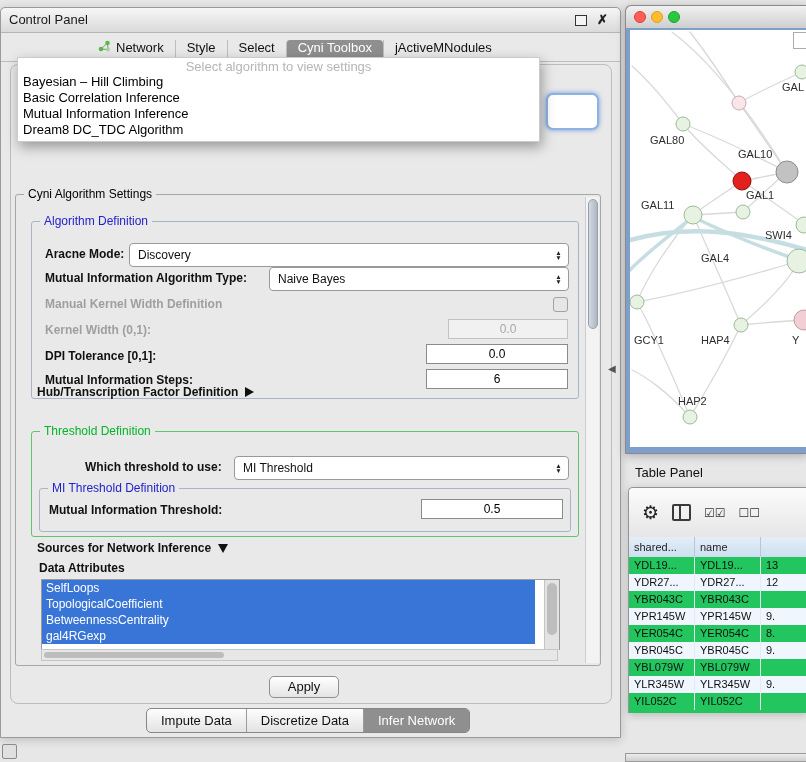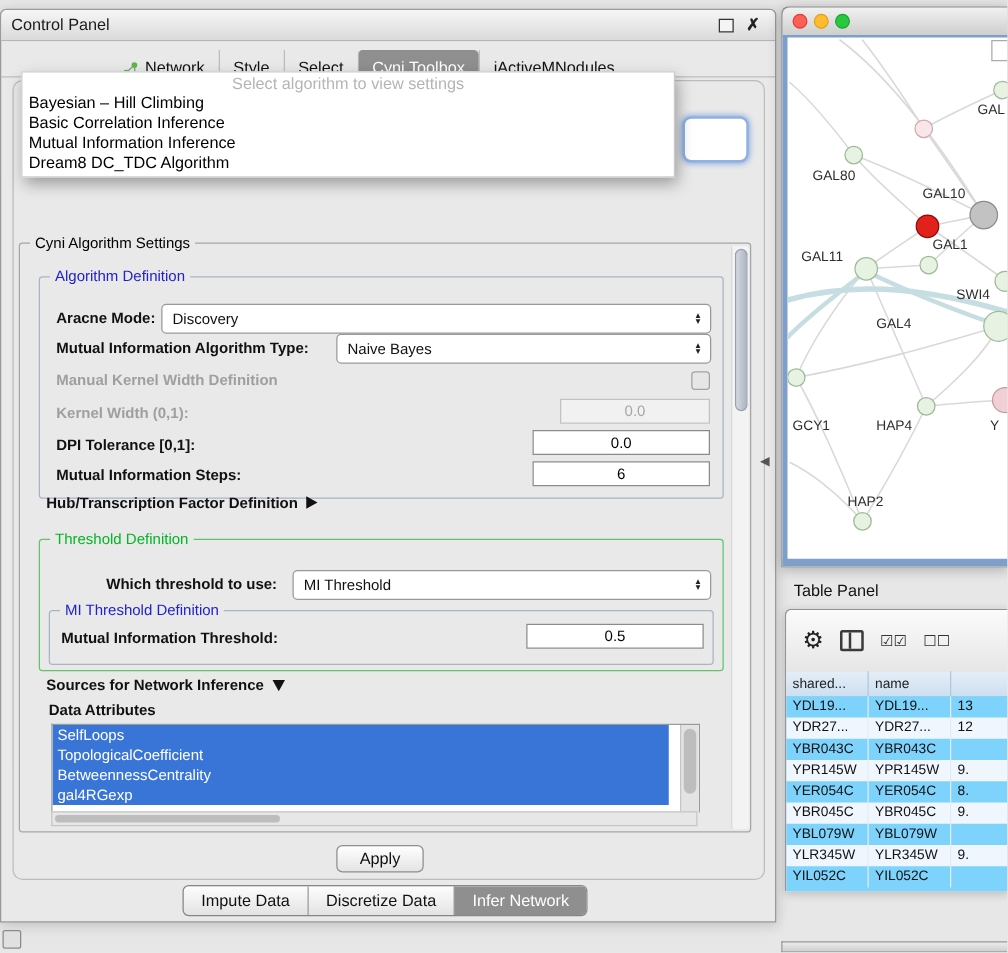--- a/index.html
+++ b/index.html
@@ -5,21 +5,21 @@
   html,body{margin:0;padding:0}
   body{font-family:"Liberation Sans",sans-serif;background:#e7e7e7}
   #stage{position:relative;width:806px;height:762px;overflow:hidden;background:#e7e7e7}
   
   #cp{position:absolute;left:0;top:7px;width:619px;height:729px;background:#e9e9e9;border:1px solid #9a9a9a;border-radius:5px 5px 0 0;box-shadow:0 2px 10px rgba(0,0,0,.18)}
   #cp-title{position:absolute;left:0;top:0;right:0;height:24px;background:linear-gradient(#f6f6f6,#dadada);border-bottom:1px solid #b5b5b5;border-radius:5px 5px 0 0}
   #cp-title .t{position:absolute;left:8px;top:4px;font-size:13px;color:#1a1a1a}
   .float-ic{position:absolute;right:33px;top:7px;width:10px;height:9px;border:1.5px solid #333;background:#f4f4f4}
   .close-ic{position:absolute;right:12px;top:4px;font-size:13px;font-weight:bold;color:#222}
   #top-tabs{position:absolute;left:86px;top:32px;display:flex;height:21px;font-size:13px}
-  .tab{display:flex;align-items:flex-end;padding:0 11px;color:#111}
+  .tab{display:flex;align-items:flex-start;padding:0 11px;color:#111}
   .tab + .tab{border-left:1px solid #bdbdbd}
   .tab.active{background:#8f8f8f;color:#fff;border-radius:4px 4px 0 0}
   .tab .tab-icon{margin-right:5px;display:inline-flex}
   .tab-underline{position:absolute;left:0;top:53px;width:100%;height:1px;background:#bdbdbd}
   #content-box{position:absolute;left:9px;top:56px;width:600px;height:638px;border:1px solid #bcbcbc;border-radius:8px}
   .group{position:absolute;border:1px solid #a6a6a6;border-radius:3px}
   .group .legend{position:absolute;top:-8px;left:8px;background:#e9e9e9;padding:0 4px;font-size:12px;line-height:15px;white-space:nowrap}
   #grp-settings{left:14px;top:186px;width:584px;height:470px}
   #grp-algo{left:30px;top:213px;width:546px;height:176px;border-color:#a9b4c6}
   #grp-algo .legend{color:#2222cc}
@@ -70,21 +70,21 @@
   #table-label{position:absolute;left:635px;top:465px;font-size:13px;color:#111}
   #tablewin{position:absolute;left:628px;top:487px;width:178px;height:225px;border:1px solid #949494;border-right:none;border-bottom:none;background:#fff;border-radius:5px 0 0 0;box-shadow:0 2px 8px rgba(0,0,0,.2)}
   #tbl-toolbar{position:absolute;left:0;top:0;right:0;height:49px;background:linear-gradient(#fbfbfb,#e6e6e6);border-bottom:1px solid #b9b9b9;border-radius:5px 0 0 0;display:flex;align-items:center;padding-left:13px;gap:13px}
   .tb-gear{font-size:19px;color:#222;line-height:19px}
   .tb-cols{width:15px;height:13px;border:2px solid #3a3a3a;position:relative;border-radius:2px}
   .tb-cols:after{content:"";position:absolute;left:5px;top:0;bottom:0;border-left:2px solid #3a3a3a}
   .tb-checks{font-size:12px;color:#333}
   #tbl-head{position:absolute;left:0;top:49px;right:0;height:20px;display:flex;background:linear-gradient(#e4eef8,#cddff0);border-bottom:1px solid #a9bed2;font-size:11px;color:#222}
   .th{line-height:20px;padding-left:5px;border-right:1px solid #b3c6da;box-sizing:border-box}
   .c1{width:66px}.c2{width:66px}.c3{flex:1}
-  #tbl-body{position:absolute;left:0;top:69px;right:0;bottom:0;overflow:hidden;background:#7dd3fc}
+  #tbl-body{position:absolute;left:0;top:69px;right:0;bottom:0;overflow:hidden;background:#22c55e}
   .tr{display:flex;height:17px;font-size:11px;line-height:17px;color:#111}
   .tr:nth-child(even){background:#f0f6fd}
   .td{padding-left:5px;border-right:1px solid #e4ebf4;white-space:nowrap;overflow:hidden;box-sizing:border-box}
   
   #mini-square{position:absolute;left:2px;top:744px;width:13px;height:13px;border:1px solid #8a8a8a;background:#e0e0e0;border-radius:2px}
   #bottom-bar{position:absolute;left:625px;top:753px;width:181px;height:9px;background:linear-gradient(#ececec,#cfcfcf);border:1px solid #9a9a9a;border-right:none;box-sizing:border-box}
 </style>
 </head>
 <body>
 
@@ -158,21 +158,21 @@
 
     <span class="lbl dis" style="left:44px;top:315px">Kernel Width (0,1):</span>
     <input class="numfield dis" style="left: 447px; top: 311px; width: 120px;" readonly="" value="0.0">
 
     <span class="lbl" style="left:44px;top:341px">DPI Tolerance [0,1]:</span>
     <input class="numfield" style="left: 425px; top: 336px; width: 142px;" readonly="" value="0.0">
 
     <span class="lbl" style="left:44px;top:365px">Mutual Information Steps:</span>
     <input class="numfield" style="left: 425px; top: 361px; width: 142px;" readonly="" value="6">
 
-    <div class="lbl" style="left:36px;top:387px;display:flex;align-items:center">
+    <div class="lbl" style="left:36px;top:377px;display:flex;align-items:center">
       <span>Hub/Transcription Factor Definition</span>
       <span class="arrow-right"></span>
     </div>
 
     <div class="group" id="grp-threshold">
       <span class="legend">Threshold Definition</span>
     </div>
 
     <span class="lbl" style="left:84px;top:452px">Which threshold to use:</span>
     <div class="combo" style="left:233px;top:448px;width:333px">

